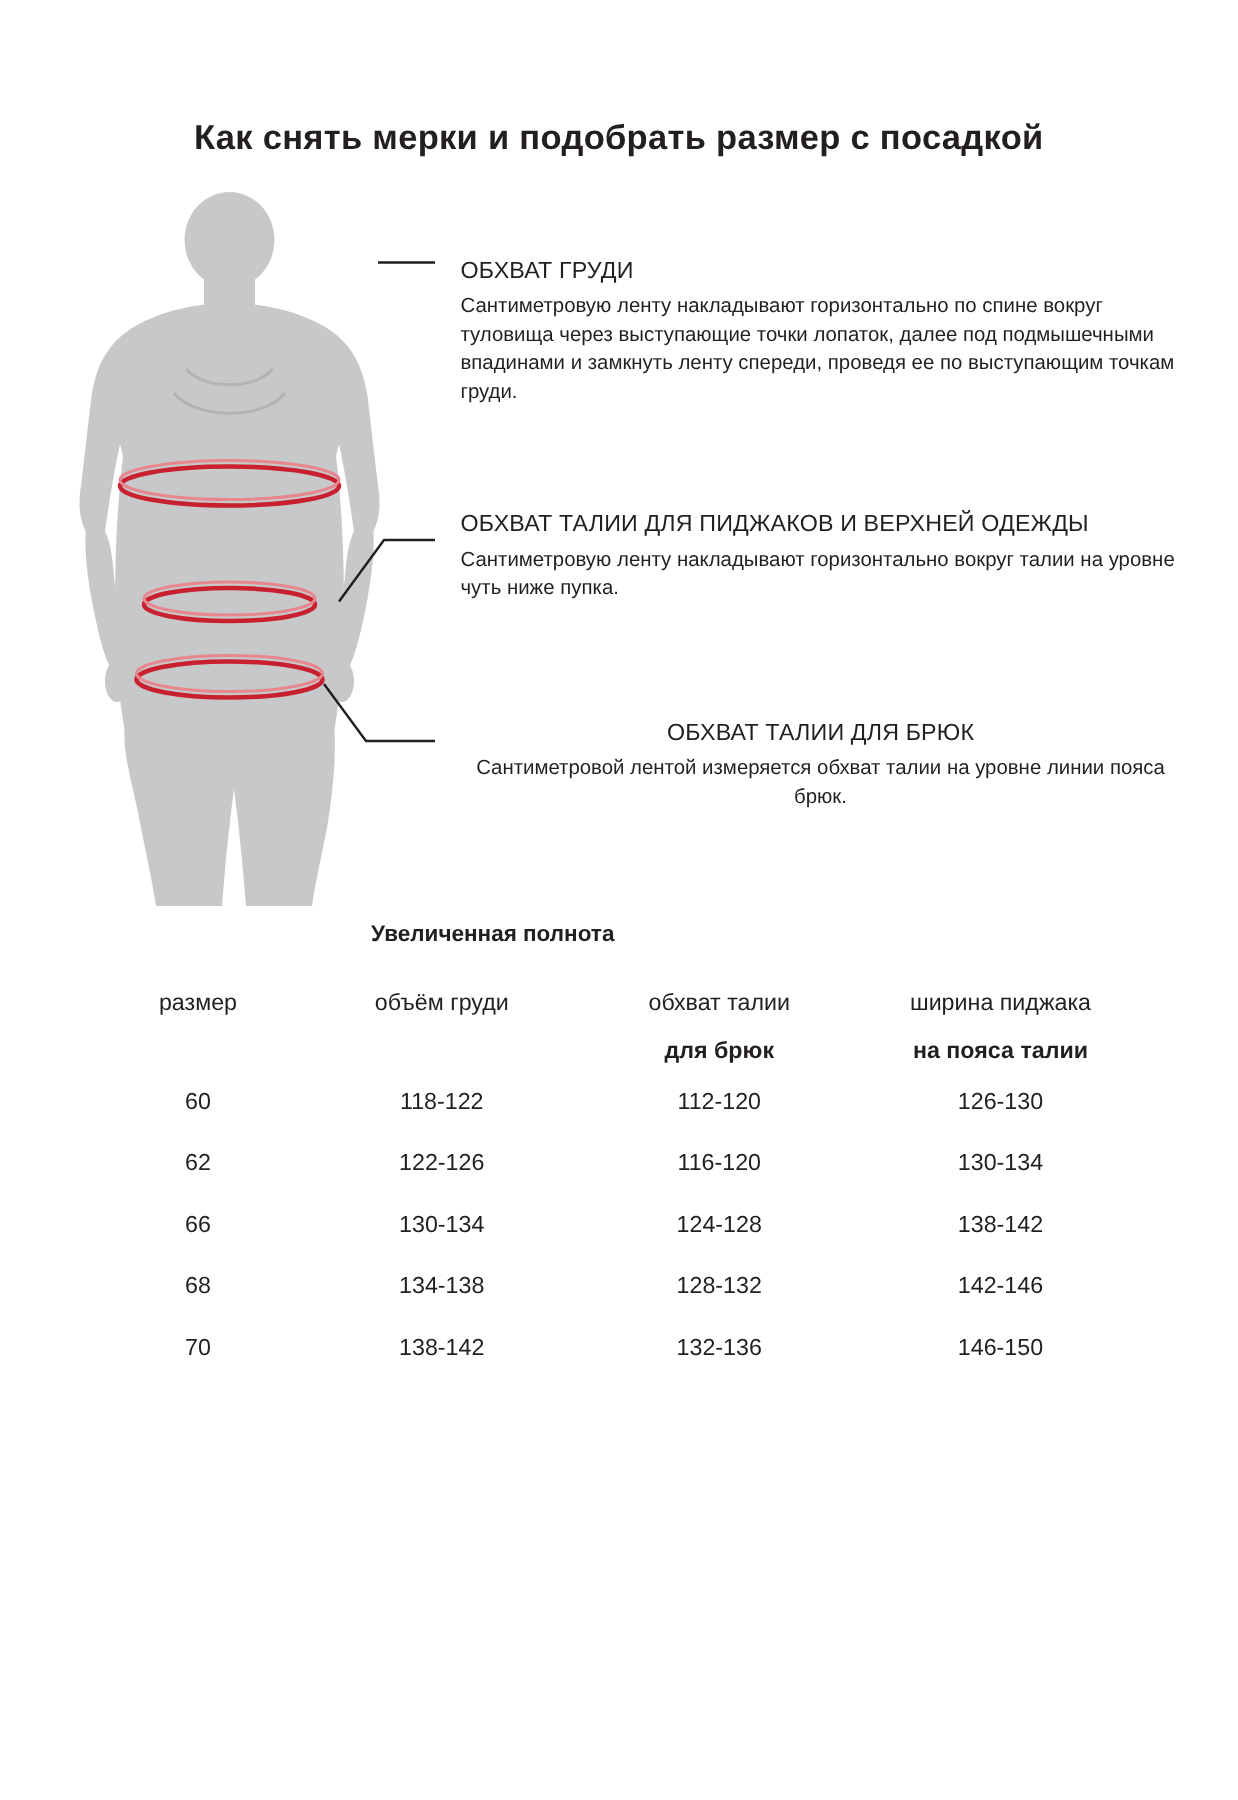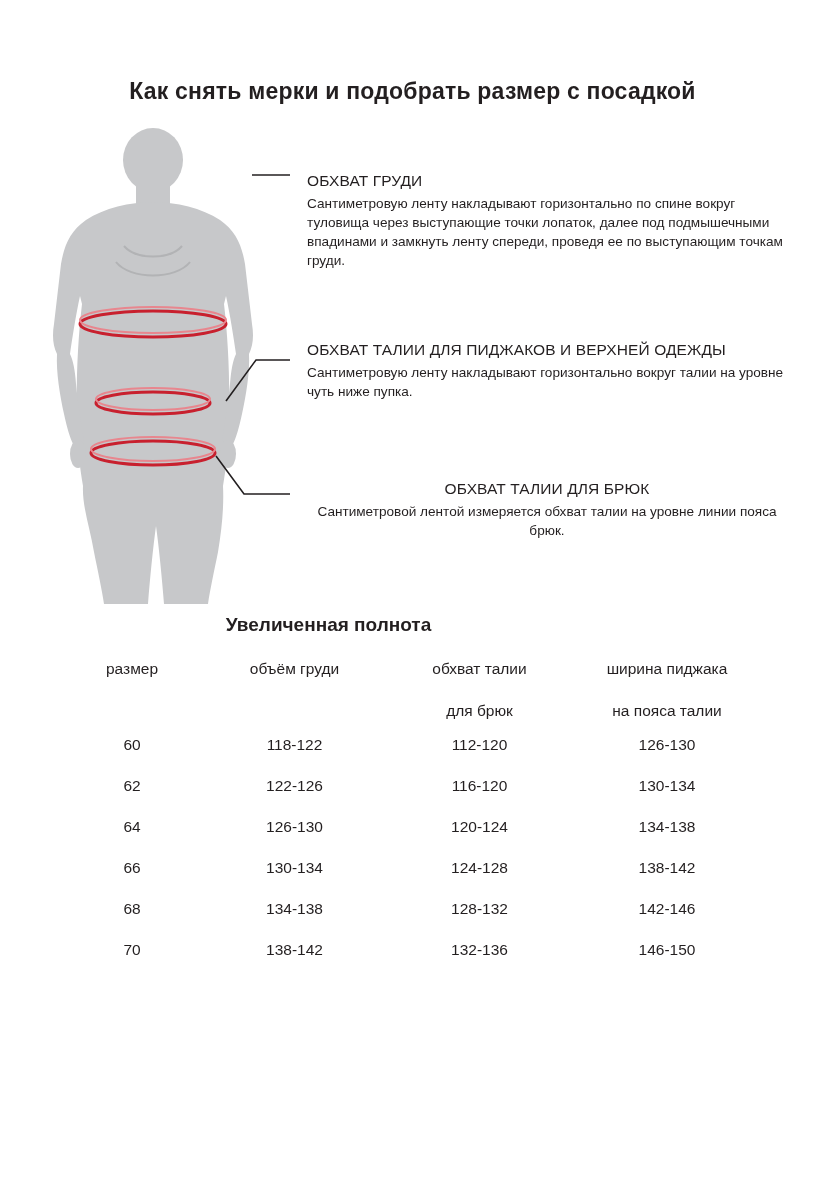--- a/index.html
+++ b/index.html
@@ -59,42 +59,43 @@
   #callout-jacket-waist { left: 307px; top: 341px; width: 500px; }
   #callout-trouser-waist { left: 307px; top: 480px; width: 480px; text-align: center; }
 
   
   .table-title {
     position: absolute;
     top: 614px;
     left: 0;
     width: 657px;
     text-align: center;
-    font-size: 19px;
+    font-size: 15px;
     font-weight: bold;
     color: #231f20;
   }
   table.size-table {
     position: absolute;
     top: 660px;
     left: 62px;
     width: 700px;
     border-collapse: collapse;
     font-size: 15.5px;
     color: #231f20;
   }
   table.size-table th {
     font-weight: normal;
     padding: 0 0 4px 0;
     text-align: center;
     vertical-align: top;
   }
   table.size-table th .l2 {
     display: block;
-    margin-top: 24px;
+    margin-top: 14px;
+    font-weight: bold;
   }
   table.size-table td {
     text-align: center;
     padding: 12px 0 11px 0;
   }
   table.size-table col.c0 { width: 140px; }
   table.size-table col.c1 { width: 185px; }
   table.size-table col.c2 { width: 185px; }
   table.size-table col.c3 { width: 190px; }
 </style>
@@ -227,26 +228,20 @@
         <td>112-120</td>
         <td>126-130</td>
       </tr>
       <tr>
         <td>62</td>
         <td>122-126</td>
         <td>116-120</td>
         <td>130-134</td>
       </tr>
       <tr>
-        <td>64</td>
-        <td>126-130</td>
-        <td>120-124</td>
-        <td>134-138</td>
-      </tr>
-      <tr>
         <td>66</td>
         <td>130-134</td>
         <td>124-128</td>
         <td>138-142</td>
       </tr>
       <tr>
         <td>68</td>
         <td>134-138</td>
         <td>128-132</td>
         <td>142-146</td>

